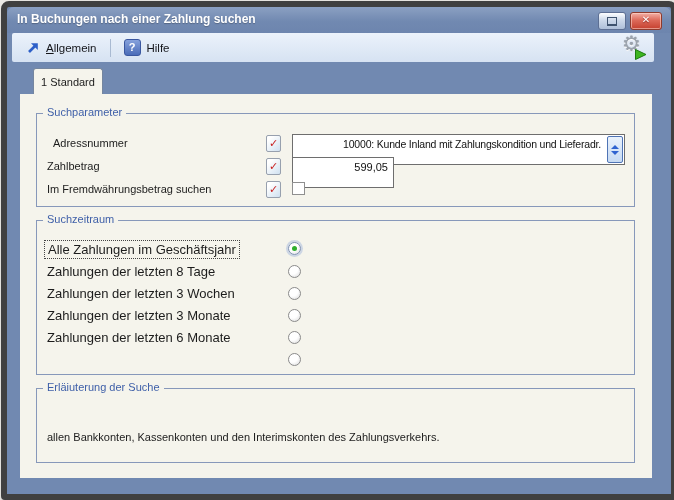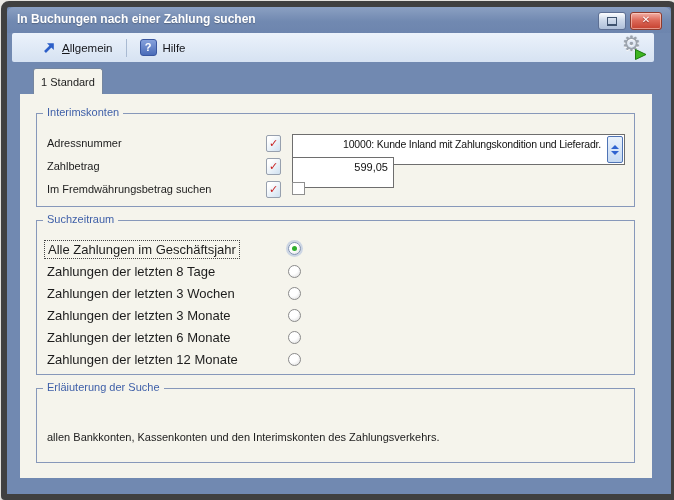--- a/index.html
+++ b/index.html
@@ -21,21 +21,21 @@
   .btn-close{width:30px;height:16px;border:1px solid #8e3a2c;border-radius:3px;
     background:linear-gradient(#f3b0a6,#dd6a5a 45%,#c5402f);position:relative;
     box-shadow:inset 0 0 0 1px rgba(255,220,210,.55);}
   .btn-close .x-glyph{position:absolute;left:0;right:0;top:1px;text-align:center;
     font-size:10px;font-weight:bold;color:#fff;text-shadow:0 1px 1px rgba(90,0,0,.6);}
   .btn-close .x-glyph::before{content:"✕";}
 
   
   .toolbar{position:absolute;left:5px;right:17px;top:26px;height:29px;
     background:linear-gradient(#ebf2fb,#d6e2f2);border-radius:2px;
-    display:flex;align-items:center;padding:0 6px 0 24px;box-sizing:border-box;}
+    display:flex;align-items:center;padding:0 6px 0 8px;box-sizing:border-box;}
   .tbtn{display:flex;align-items:center;gap:6px;height:22px;padding:0 6px;border-radius:2px;cursor:default;}
   .tbtn-label{font-size:11.5px;color:#14151a;display:inline-block;}
   .ul-first::first-letter{text-decoration:underline;}
   .tsep{width:1px;height:18px;background:#a9bad2;margin:0 7px;}
   .arrow-ne-icon{width:14px;height:14px;display:inline-block;}
   .help-icon{width:15px;height:15px;border-radius:3px;border:1px solid #3a57a0;
     background:linear-gradient(#86a1dc,#4a6cb8);color:#fff;font-size:11px;font-weight:bold;
     text-align:center;line-height:15px;display:inline-block;}
   .help-icon::before{content:"?";}
   .gear-run{margin-left:auto;position:relative;width:26px;height:26px;}
@@ -129,23 +129,23 @@
           <polygon points="0.5,0.5 11,5.5 0.5,10.5" fill="#3db520" stroke="#1d7a10" stroke-width="1"></polygon>
         </svg>
       </div>
     </div>
 
     <div class="tab">1 Standard</div>
 
     <div class="panel">
 
       <div class="group g1">
-        <span class="gtitle">Interimskonten</span>
+        <span class="gtitle">Suchparameter</span>
 
-        <span class="f-label" style="top:23px;">Adressnummer</span>
+        <span class="f-label" style="top:23px;margin-left:6px;">Adressnummer</span>
         <span class="fieldcheck-icon" style="top:21px;"></span>
         <div class="tfield addr-field">
           <span>10000: Kunde Inland mit Zahlungskondition und Lieferadr.</span>
           <span class="spinner">
             <span class="spin-up"></span>
             <span class="spin-down"></span>
           </span>
         </div>
 
         <span class="f-label" style="top:46px;">Zahlbetrag</span>
@@ -168,21 +168,20 @@
 
         <span class="opt-label" style="top:65px;">Zahlungen der letzten 3 Wochen</span>
         <span class="radio" style="top:66px;"></span>
 
         <span class="opt-label" style="top:87px;">Zahlungen der letzten 3 Monate</span>
         <span class="radio" style="top:88px;"></span>
 
         <span class="opt-label" style="top:109px;">Zahlungen der letzten 6 Monate</span>
         <span class="radio" style="top:110px;"></span>
 
-        <span class="opt-label" style="top:131px;">Zahlungen der letzten 12 Monate</span>
         <span class="radio" style="top:132px;"></span>
       </div>
 
       <div class="group g3">
         <span class="gtitle">Erläiuterung der Suche</span>
         <span class="expl-line" style="top:42px;">allen Bankkonten, Kassenkonten und den Interimskonten des Zahlungsverkehrs.</span>
       </div>
 
     </div>
   </div>

